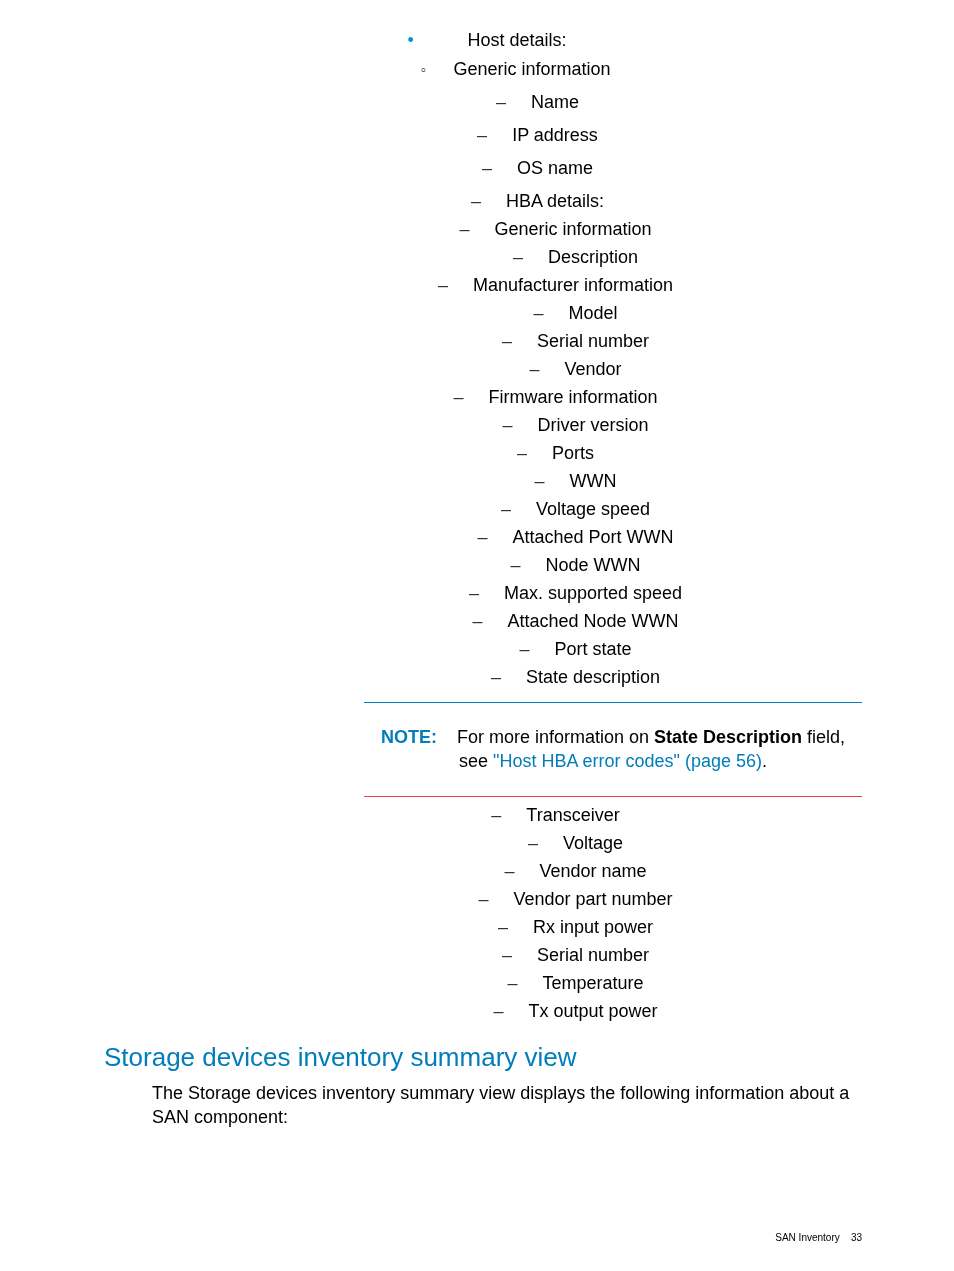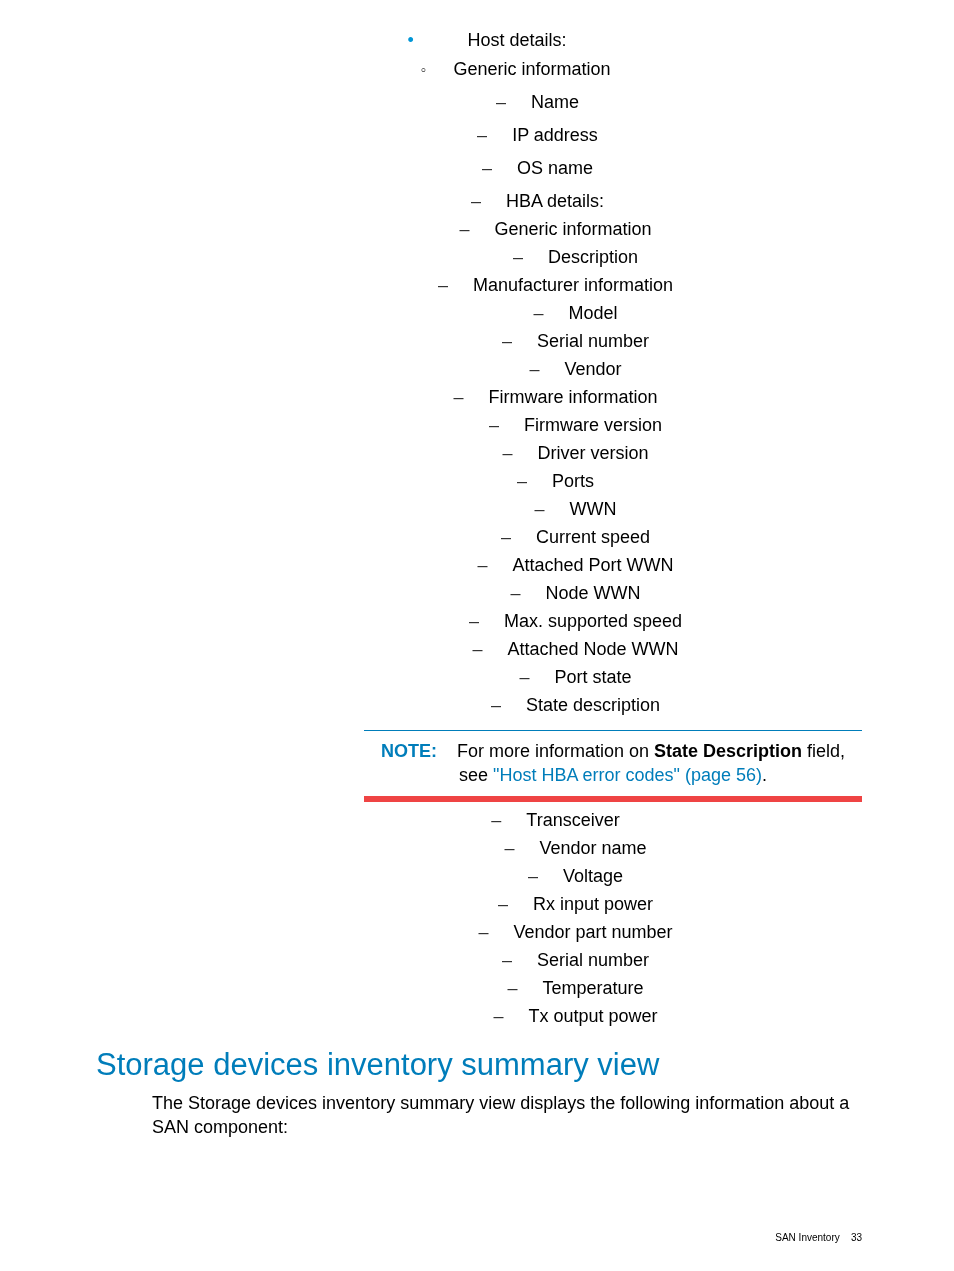--- a/index.html
+++ b/index.html
@@ -57,35 +57,35 @@
   .bullet-dash3 > li::before {
     content: "–";
     color: #333;
     display: inline-block;
     width: 30px;
   }
   .bullet-dash3 > li { padding-left: 40px; text-indent: -30px; margin-top: 7px; }
 
   .note-box {
     border-top: 1px solid #007dba;
-    border-bottom: 6px solid #ef4444;
-    padding: 8px 4px;
+    border-bottom: 1px solid #ef4444;
+    padding: 22px 4px;
     margin: 14px 0 8px 40px;
     text-indent: 0;
     line-height: 1.35;
   }
   .note-label { color: #007dba; font-weight: bold; }
   .bold { font-weight: bold; }
   .link { color: #007dba; }
 
   h2.section {
     color: #007dba;
     font-weight: 400;
-    font-size: 31px;
-    margin: 20px 0 8px 4px;
+    font-size: 26px;
+    margin: 20px 0 8px 12px;
   }
   .para { margin: 4px 0 0 60px; line-height: 1.35; }
 
   .footer {
     position: absolute;
     bottom: 28px;
     right: 92px;
     font-size: 10px;
     font-weight: 300;
   }
@@ -111,46 +111,45 @@
                 </li>
                 <li><span>Manufacturer information</span>
                   <ul class="bullet-dash3">
                     <li><span>Model</span></li>
                     <li><span>Serial number</span></li>
                     <li><span>Vendor</span></li>
                   </ul>
                 </li>
                 <li><span>Firmware information</span>
                   <ul class="bullet-dash3">
-                    <li><span>Firmware version</span></li>
                     <li><span>Driver version</span></li>
                   </ul>
                 </li>
                 <li><span>Ports</span>
                   <ul class="bullet-dash3">
                     <li><span>WWN</span></li>
-                    <li><span>Current speed</span></li>
+                    <li><span>Voltage speed</span></li>
                     <li><span>Attached Port WWN</span></li>
                     <li><span>Node WWN</span></li>
                     <li><span>Max. supported speed</span></li>
                     <li><span>Attached Node WWN</span></li>
                     <li><span>Port state</span></li>
                     <li><span>State description</span>
                       <div class="note-box">
                         <span class="note-label">NOTE:</span>&nbsp;&nbsp;&nbsp;&nbsp;<span>For more information on </span><span class="bold">State Description</span><span> field, see </span><span class="link">"Host HBA error codes" (page 56)</span><span>.</span>
                       </div>
                     </li>
                   </ul>
                 </li>
                 <li><span>Transceiver</span>
                   <ul class="bullet-dash3">
+                    <li><span>Voltage</span></li>
                     <li><span>Vendor name</span></li>
-                    <li><span>Voltage</span></li>
+                    <li><span>Vendor part number</span></li>
                     <li><span>Rx input power</span></li>
-                    <li><span>Vendor part number</span></li>
                     <li><span>Serial number</span></li>
                     <li><span>Temperature</span></li>
                     <li><span>Tx output power</span></li>
                   </ul>
                 </li>
               </ul>
             </li>
           </ul>
         </li>
       </ul>

